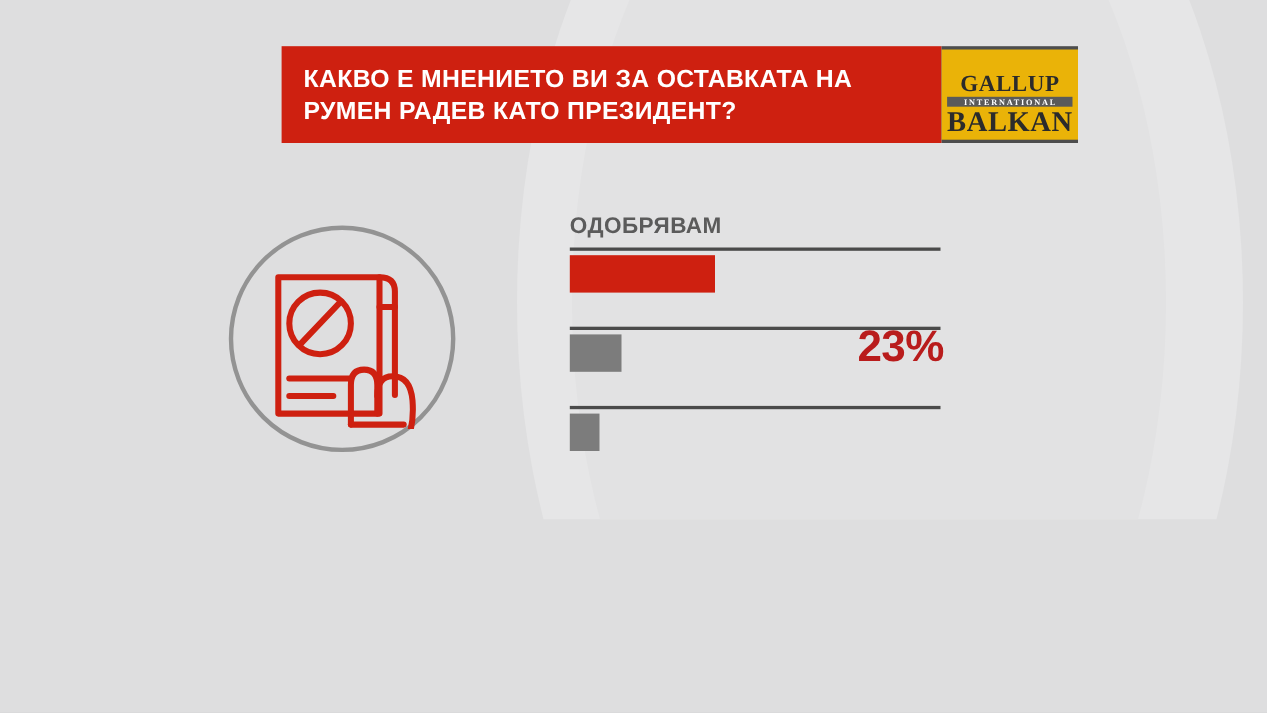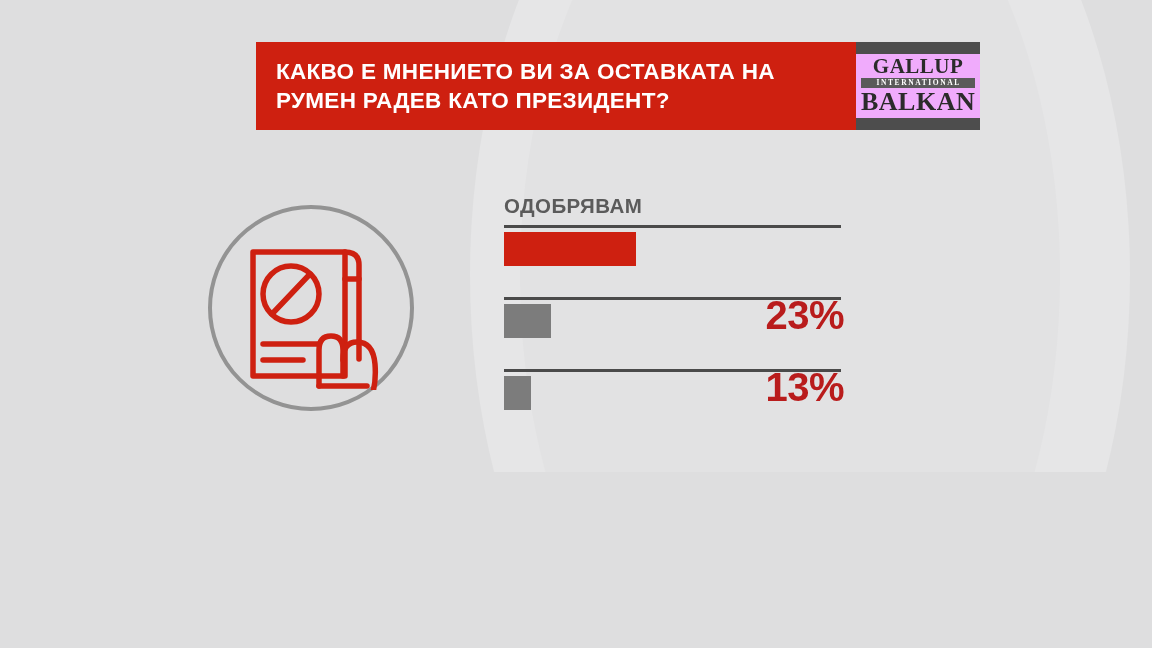--- a/index.html
+++ b/index.html
@@ -101,22 +101,22 @@
     white-space: pre-line;
   }
   .header-logo {
     flex: 1 1 auto;
     background: #4d4d4d;
     display: flex;
     align-items: center;
     justify-content: center;
   }
   .logo-box {
-    background: #f0abfc;
-    padding: 2px 5px 3px 5px;
+    background: #eab308;
+    padding: 21px 5px 3px 5px;
     display: flex;
     flex-direction: column;
     align-items: center;
     line-height: 1;
   }
   .logo-top {
     font-family: "Liberation Serif", serif;
     font-size: 21px;
     font-weight: bold;
     letter-spacing: 0.5px;
@@ -158,21 +158,21 @@
     position: absolute;
     left: 245px;
     top: 238px;
     width: 136px;
     height: 152px;
   }
 
   
   .chart {
     position: absolute;
-    left: 504px;
+    left: 518px;
     top: 196px;
     width: 340px;
   }
   .row {
     position: relative;
     margin-bottom: 27px;
   }
   .row:last-child { margin-bottom: 0; }
 
   .row-label {
@@ -275,19 +275,18 @@
       <div class="row-body">
         <div class="bar bar-gray" style="width:47px"></div>
         <div class="pct accent-gray">23%</div>
       </div>
     </div>
 
     <div class="row">
       <div class="row-rule"></div>
       <div class="row-body">
         <div class="bar bar-gray" style="width:27px"></div>
-        <div class="pct accent-gray">13%</div>
       </div>
     </div>
 
   </div>
 
 </div>
 
 </body></html>

